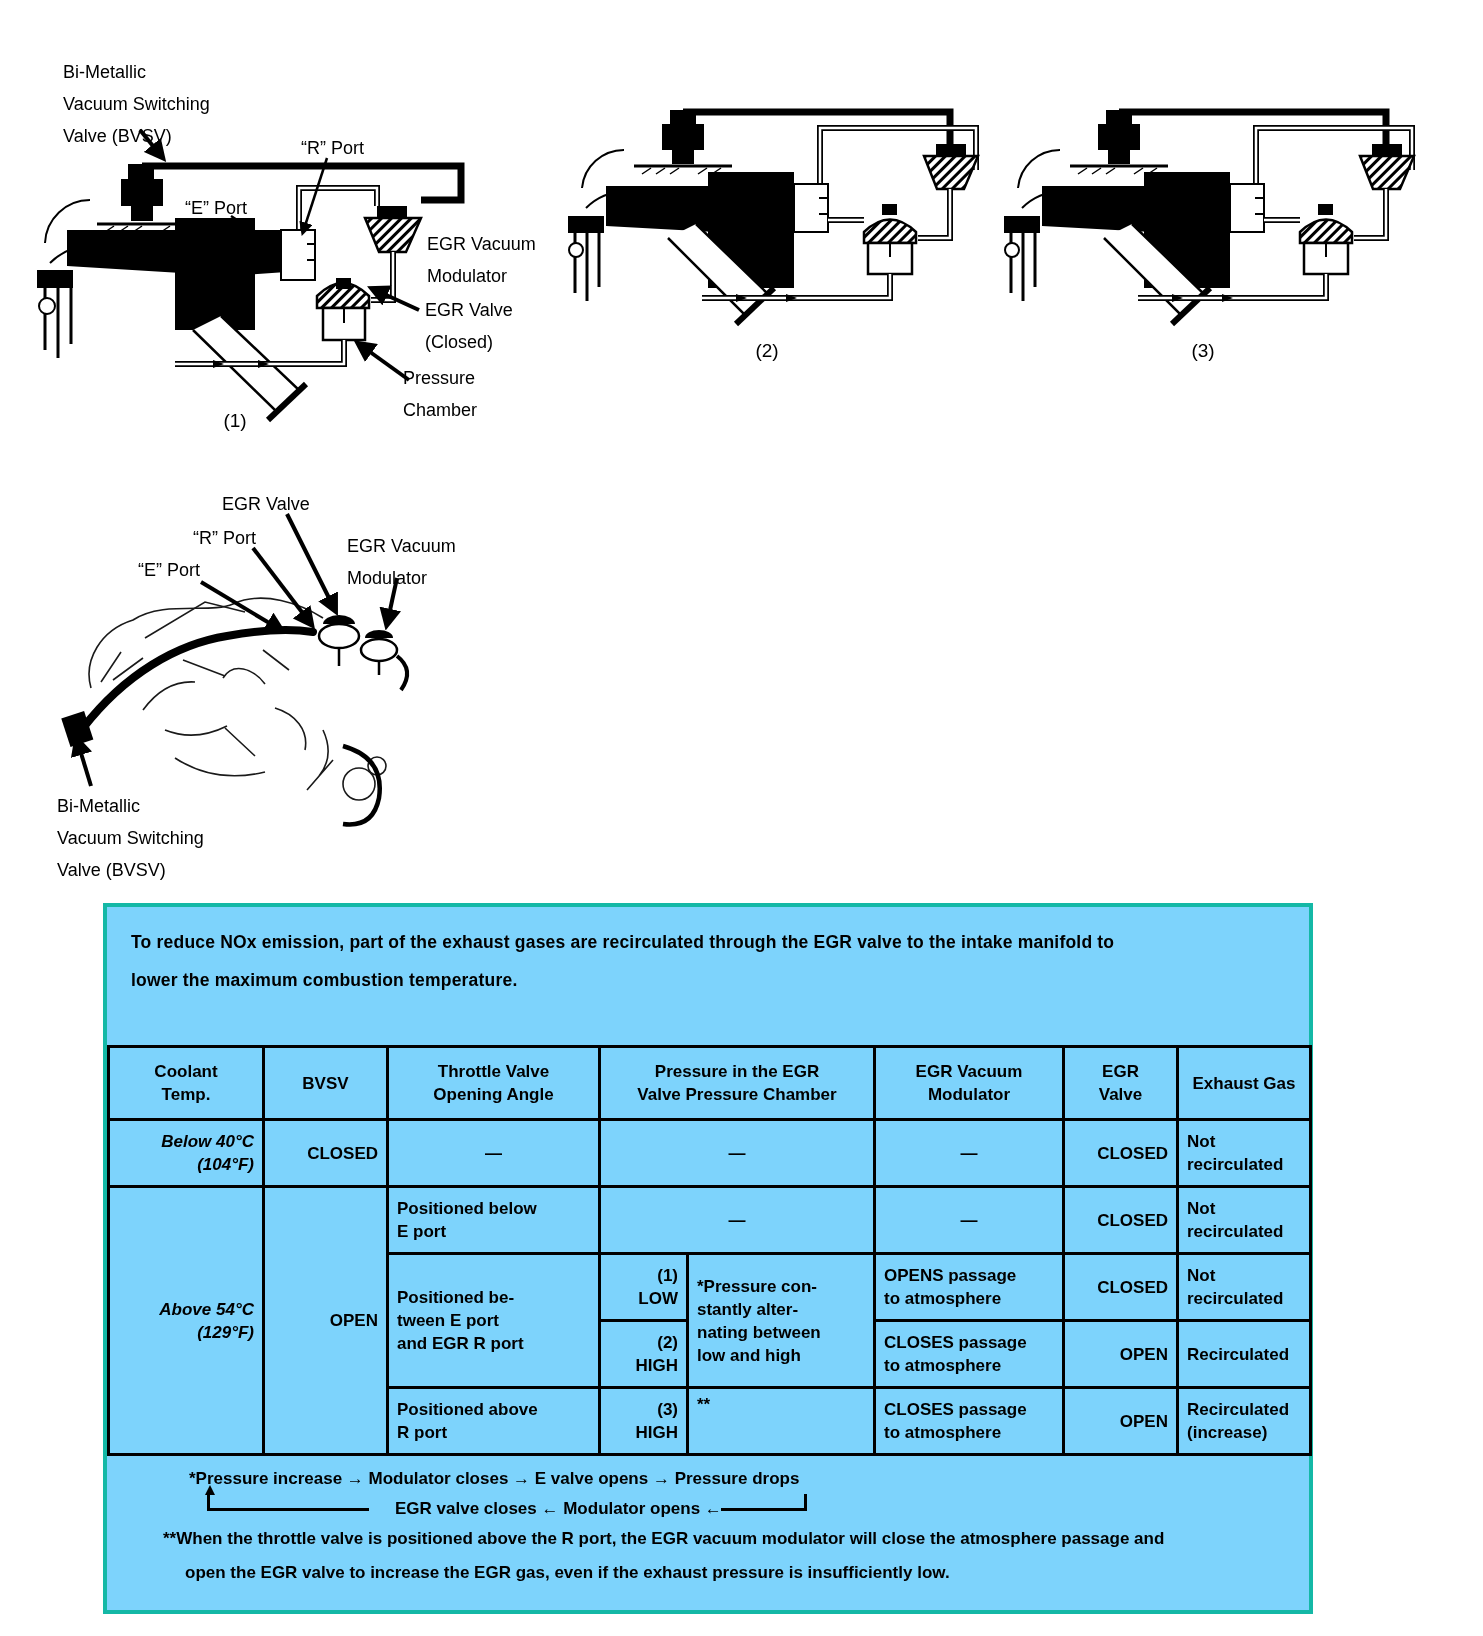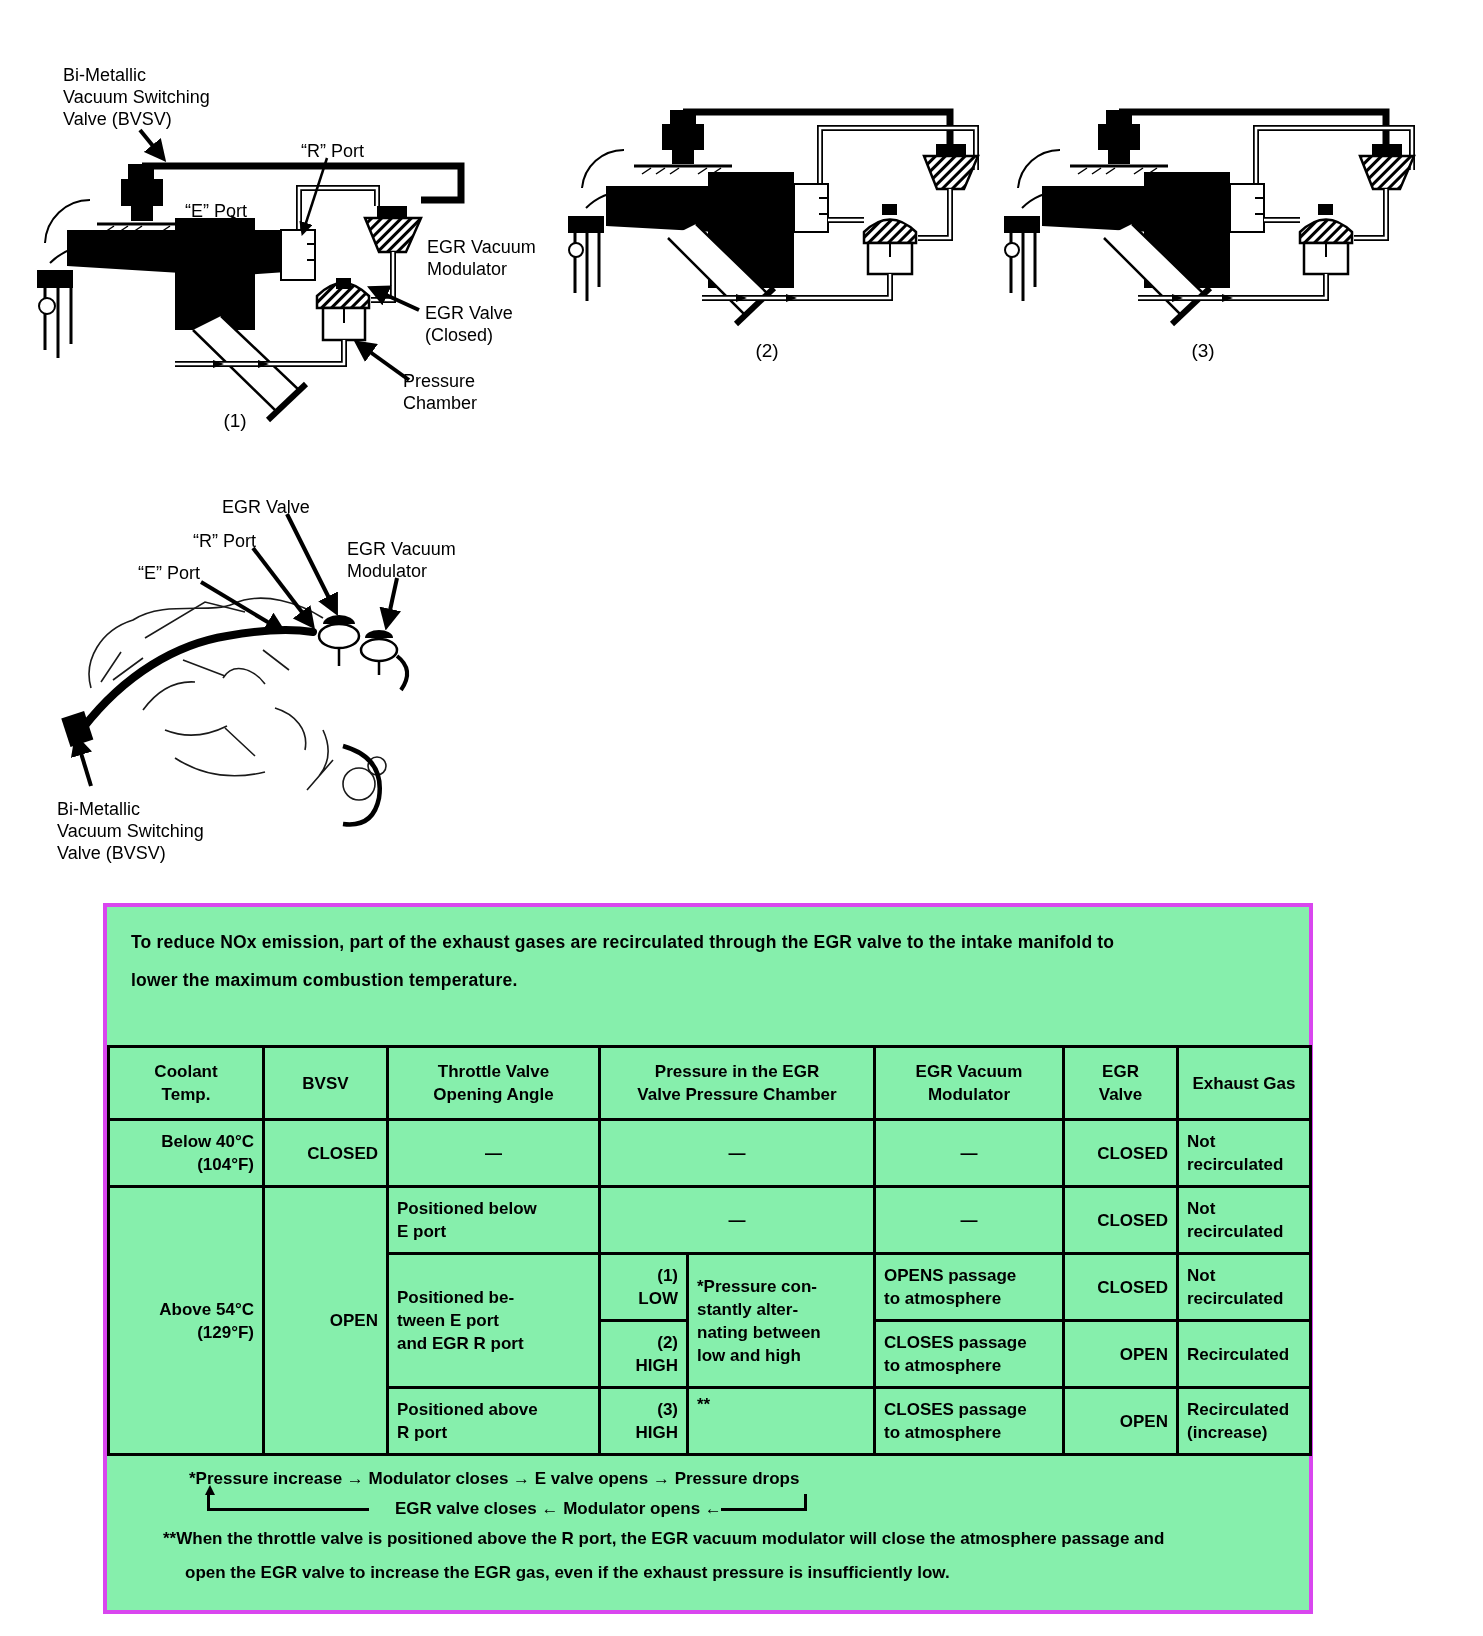--- a/index.html
+++ b/index.html
@@ -1,33 +1,33 @@
 <!DOCTYPE html>
 <html><head>
 <meta charset="utf-8">
 <style>
   html,body{margin:0;padding:0;background:#e8e8e8;}
   #page{position:relative;width:1483px;height:1636px;background:#ffffff;
         font-family:"Liberation Sans", sans-serif;color:#000;overflow:hidden;}
   .fig{position:absolute;}
-  .lbl{position:absolute;font-size:18px;line-height:22px;color:#000;white-space:pre-line;margin-top:8px;}
+  .lbl{position:absolute;font-size:18px;line-height:32px;color:#000;white-space:pre-line;}
   .cap{position:absolute;font-size:19px;color:#000;text-align:center;}
   .pre{white-space:pre-line;}
 
   
-  .tbox{position:absolute;left:103px;top:903px;width:1210px;border:4px solid #d946ef;background:#86efac;box-sizing:border-box;}
+  .tbox{position:absolute;left:103px;top:903px;width:1210px;border:4px solid #14b8a6;background:#7dd3fc;box-sizing:border-box;}
   .intro{font-size:17.5px;font-weight:bold;line-height:38px;padding:16px 24px 10px 24px;letter-spacing:.2px;}
   table.spec{width:100%;border-collapse:collapse;table-layout:fixed;margin-top:36px;}
   table.spec th, table.spec td{border:3px solid #000;font-size:17px;font-weight:bold;
         padding:4px 8px;vertical-align:middle;color:#000;}
   table.spec th{height:62px;text-align:center;line-height:23px;}
   table.spec td{height:56px;line-height:23px;}
   td.al{text-align:left;padding-left:13px;}
   td.ac{text-align:right;}
-  td.ar{text-align:right;padding-right:12px;}
+  td.ar{text-align:right;padding-right:12px;font-style:italic;}
   td.dash{text-align:center;font-size:19px;}
   .fns{position:relative;padding:10px 20px 20px 20px;font-size:17px;font-weight:bold;border-radius:7px;}
   .fn1{padding-left:62px;line-height:26px;}
   .fn2{padding-left:268px;line-height:26px;margin-top:4px;}
   .conn{position:absolute;box-sizing:border-box;}
   .conn-l{left:100px;top:38px;width:162px;height:17px;border-left:3px solid #000;border-bottom:3px solid #000;}
   .conn-l::before{content:"";position:absolute;left:-5px;top:-9px;border-left:5px solid transparent;
         border-right:5px solid transparent;border-bottom:10px solid #000;}
   .conn-r{left:614px;top:38px;width:86px;height:17px;border-right:3px solid #000;border-bottom:3px solid #000;}
   .fn3{margin-top:0;padding-left:58px;text-indent:-22px;line-height:34px;max-width:1010px;}

